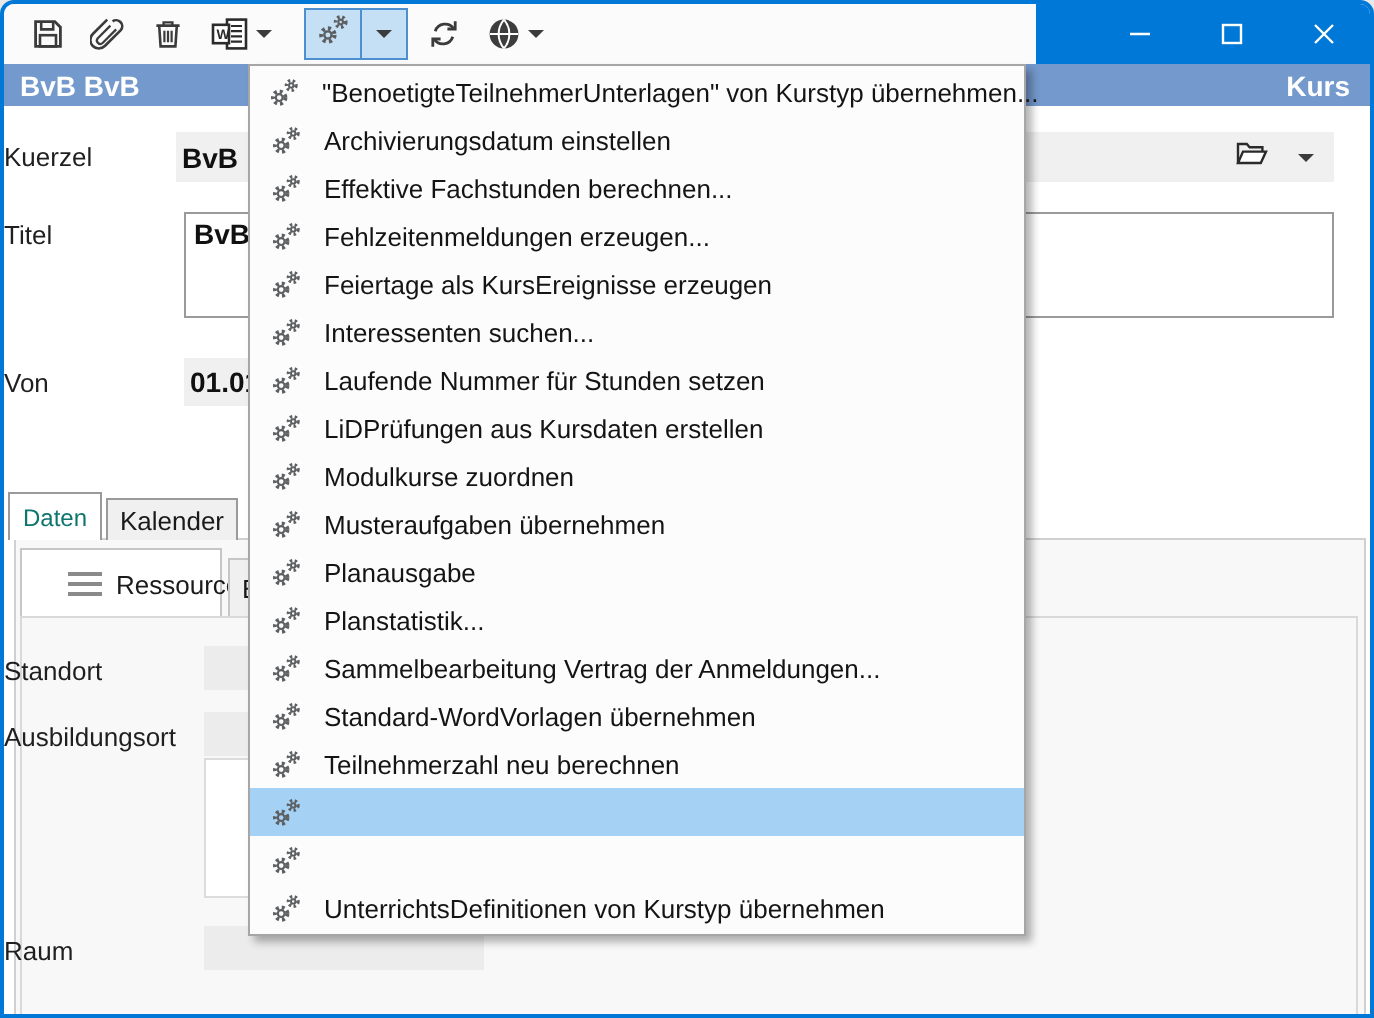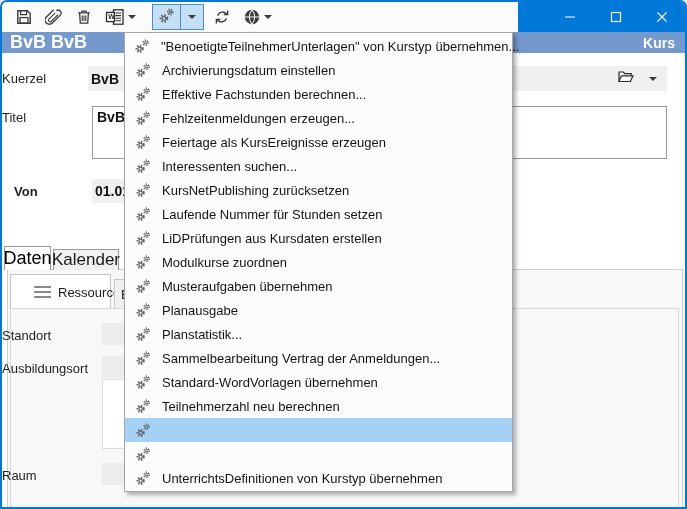--- a/index.html
+++ b/index.html
@@ -15,40 +15,40 @@
   .tbtn svg { display:block; }
   .drop-arrow { width:0; height:0; border-left:4px solid transparent; border-right:4px solid transparent; border-top:4px solid #3b3b3b; margin:0 3px; }
   .tool-group { display:flex; align-items:stretch; height:26px; border:1px solid #4c8fd0; background:#c5dff5; margin:0 4px 0 6px; }
   .tool-group .seg-main { display:flex; align-items:center; padding:0 5px; }
   .tool-group .seg-arrow { display:flex; align-items:center; padding:0 4px; border-left:1px solid #4c8fd0; }
   .caption { flex:1; background:#0078d7; display:flex; justify-content:flex-end; }
   .win-btn { width:46px; height:30px; display:flex; align-items:center; justify-content:center; }
   
   .record-bar { position:absolute; left:0; top:30px; width:100%; height:21px; background:#7499cc;
     color:#ffffff; display:flex; align-items:center; justify-content:space-between; padding:0 10px 0 8px; }
-  .record-title { font-size:18px; font-weight:bold; }
+  .record-title { font-size:14px; font-weight:bold; }
   .record-context { font-size:14px; font-weight:bold; }
   
   .flabel { position:absolute; font-size:13px; color:#1f1f1f; text-align:left; }
   .kuerzel-field { position:absolute; left:86px; top:64px; width:579px; height:25px; background:#f0f0f0;
      display:flex; align-items:center; }
   .kuerzel-value { font-size:14px; font-weight:600; color:#111; padding-left:3px; flex:1; }
   .folder-btn { display:flex; align-items:center; padding:0 6px; }
   .combo-arrow { width:0;height:0;border-left:4px solid transparent;border-right:4px solid transparent;border-top:4px solid #3b3b3b; margin:0 10px 0 8px; }
   .titel-box { position:absolute; left:90px; top:104px; width:575px; height:53px; background:#ffffff;
      border:1px solid #9a9a9a; font-size:14px; font-weight:600; color:#111; padding:2px 4px; }
   .von-field { position:absolute; left:90px; top:177px; width:160px; height:24px; background:#f0f0f0;
      display:flex; align-items:center; font-size:14px; font-weight:600; color:#111; padding-left:3px; }
   
   .tab-daten { position:absolute; left:2px; top:244px; width:47px; height:24px; background:#ffffff;
      border:1px solid #9a9a9a; border-bottom:none; z-index:3; display:flex; align-items:center; justify-content:center;
-     font-size:18px; color:#000000; }
+     font-size:12px; color:#0f766e; }
   .tab-kalender { position:absolute; left:51px; top:247px; width:66px; height:21px; background:#f0f0f0;
      border:1px solid #9a9a9a; border-bottom:none; z-index:3; display:flex; align-items:center; justify-content:center;
-     font-size:17px; color:#1a1a1a; }
+     font-size:13px; color:#1a1a1a; }
   .main-panel { position:absolute; left:5px; top:267px; width:676px; height:242px; background:#f8f8f8;
      border:1px solid #d0d0d0; z-index:1; }
   .subtab-ressourcen { position:absolute; left:8px; top:272px; width:101px; height:35px; background:#ffffff;
      border:1px solid #c6c6c6; border-bottom:none; z-index:2; display:flex; align-items:center; gap:7px;
      padding-left:23px; font-size:13px; color:#1a1a1a; }
   .subtab-er { position:absolute; left:112px; top:277px; width:52px; height:30px; background:#f0f0f0;
      border:1px solid #c6c6c6; border-bottom:none; z-index:2; display:flex; align-items:center;
      padding-left:6px; font-size:13px; color:#1a1a1a; }
   .inner-panel { position:absolute; left:8px; top:306px; width:669px; height:210px; background:#f8f8f8;
      border:1px solid #d9d9d9; z-index:2; }
@@ -191,21 +191,21 @@
           <path d="M2 12.5l2.5-5.7h11.5l-2.6 5.7z" fill="#ffffff" stroke="#2b2b2b" stroke-width="1.2"></path>
         </svg>
       </span>
     </span>
     <span class="combo-arrow"></span>
   </div>
 
   <span class="flabel" style="left:0;top:108px;width:84px;">Titel</span>
   <div class="titel-box">BvB</div>
 
-  <span class="flabel" style="left:12px;top:182px;width:84px;font-weight:bold;">Von</span>
+  <span class="flabel" style="left:0;top:182px;width:84px;">Von</span>
   <div class="von-field">01.01</div>
 
   <div class="tab-daten">Daten</div>
   <div class="tab-kalender">Kalender</div>
 
   <div class="main-panel"></div>
 
   <div class="subtab-ressourcen">
     <span class="hamburger">
         <i></i>
@@ -276,28 +276,20 @@
           </svg>
     </span>
     <span class="menu-label">Interessenten suchen...</span>
   </div>
       <div class="menu-item">
     <span class="menu-icon">
       <svg width="16" height="16" viewBox="0 0 16 16">
             <use href="#gears-sym"></use>
           </svg>
     </span>
-    <span class="menu-label">KursNetPublishing zurücksetzen</span>
-  </div>
-      <div class="menu-item">
-    <span class="menu-icon">
-      <svg width="16" height="16" viewBox="0 0 16 16">
-            <use href="#gears-sym"></use>
-          </svg>
-    </span>
     <span class="menu-label">Laufende Nummer für Stunden setzen</span>
   </div>
       <div class="menu-item">
     <span class="menu-icon">
       <svg width="16" height="16" viewBox="0 0 16 16">
             <use href="#gears-sym"></use>
           </svg>
     </span>
     <span class="menu-label">LiDPrüfungen aus Kursdaten erstellen</span>
   </div>

